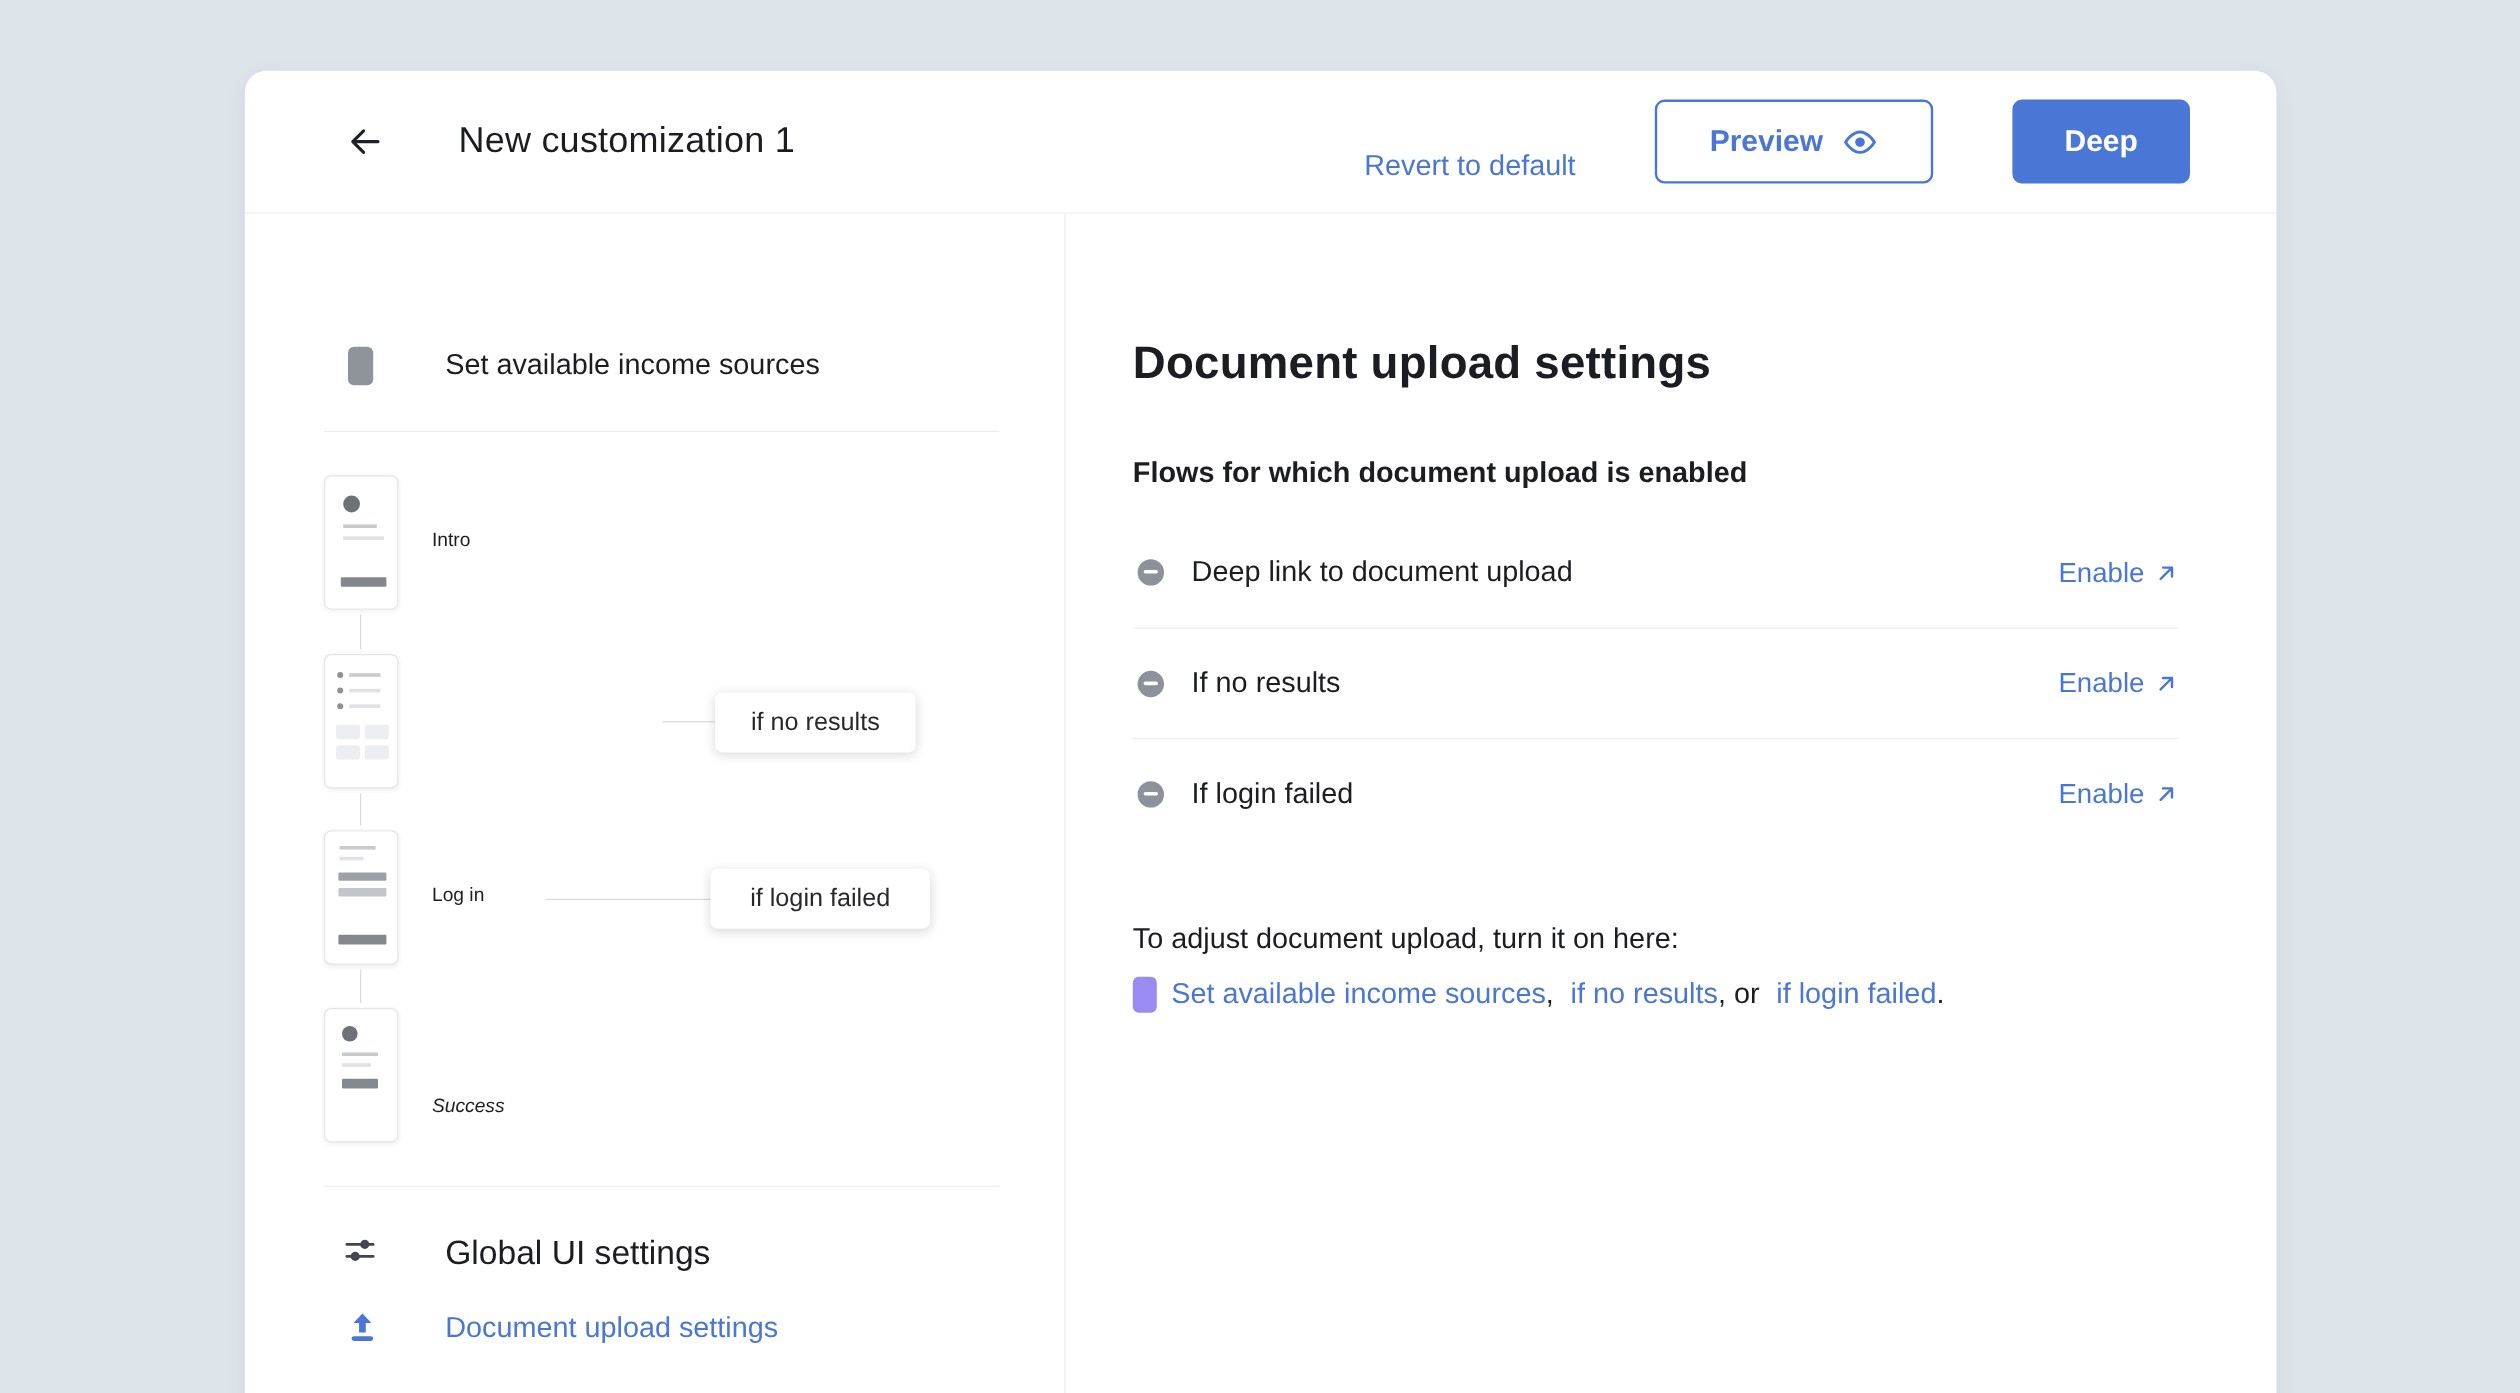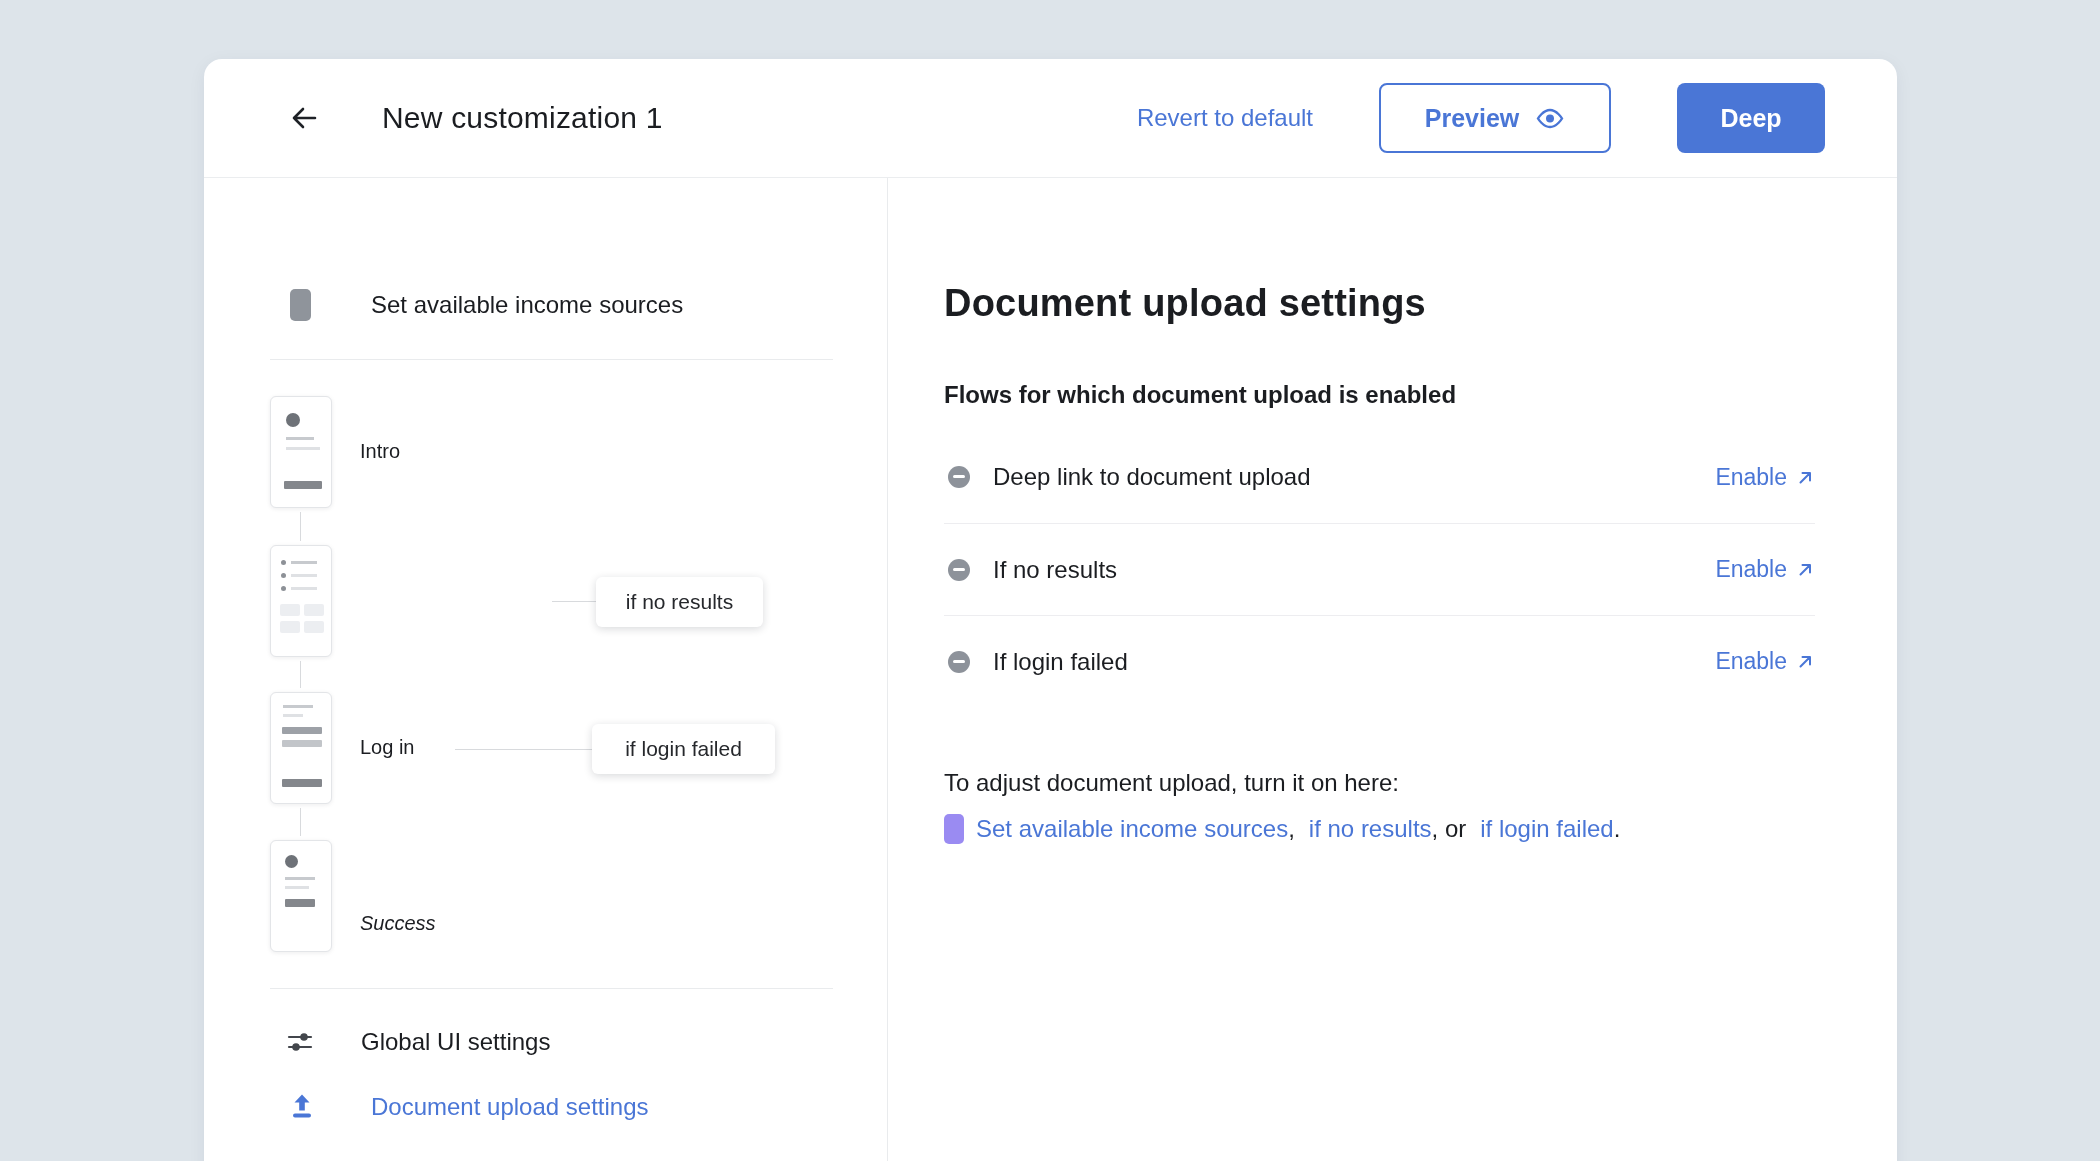--- a/index.html
+++ b/index.html
@@ -14,21 +14,21 @@
   .card {
     position:absolute; left:204px; top:59px; width:1693px; height:1300px;
     background:#fff; border-radius:18px;
     box-shadow:0 4px 18px rgba(30,40,60,.06);
     overflow:hidden;
   }
   
   .header { height:119px; display:flex; align-items:center; padding:0 72px; border-bottom:1px solid #ebedef; }
   .back-btn { width:44px; height:44px; border:none; background:transparent; cursor:pointer; display:flex; align-items:center; justify-content:center; margin-left:6px; }
   .title { font-size:30px; font-weight:400; margin-left:56px; letter-spacing:.2px; }
-  .header-actions { margin-left:auto; display:flex; align-items:center; gap:66px; }
+  .header-actions { margin-left:auto; display:flex; align-items:flex-end; gap:66px; }
   .revert-link { color:#4a76d6; font-size:24px; cursor:pointer; text-decoration:none; }
   .preview-btn { width:232px; height:70px; border:2px solid #4a76d6; border-radius:8px; background:#fff; color:#4a76d6; font-size:25px; font-weight:700; display:flex; align-items:center; justify-content:center; gap:16px; cursor:pointer; font-family:inherit; }
   .save-btn { width:148px; height:70px; border:none; border-radius:8px; background:#4a76d6; color:#fff; font-size:25px; font-weight:700; cursor:pointer; font-family:inherit; }
   
   .content { display:flex; height:calc(100% - 119px); }
   .sidebar { width:684px; border-right:1px solid #e9ebed; position:relative; flex-shrink:0; }
   .main { flex:1; padding:0 82px 0 56px; }
   
   .phone-icon { position:absolute; width:21px; height:32px; background:#8f949b; border-radius:5px; }
   .i-phone-top { left:86px; top:111px; }
@@ -54,31 +54,31 @@
   .t-login .th-l2 { left:12px; top:21px; width:20px; height:3px; background:#dfe1e4; }
   .t-login .th-f1 { left:11px; top:34px; width:40px; height:7px; background:#9da1a7; border-radius:1px; }
   .t-login .th-f2 { left:11px; top:47px; width:40px; height:7px; background:#c2c5c9; border-radius:1px; }
   .t-login .th-bar { left:11px; bottom:16px; width:40px; height:8px; background:#84878c; border-radius:1px; }
   .t-success .th-dot { left:14px; top:14px; width:13px; height:13px; border-radius:50%; background:#6e7278; }
   .t-success .th-l1 { left:14px; top:36px; width:30px; height:3px; background:#c7cace; }
   .t-success .th-l2 { left:14px; top:45px; width:24px; height:3px; background:#dfe1e4; }
   .t-success .th-bar { left:14px; top:58px; width:30px; height:8px; background:#84878c; border-radius:1px; }
   .vline { position:absolute; left:96px; width:1px; background:#d8dadd; }
   .v1 { top:334px; height:29px; } .v2 { top:483px; height:27px; } .v3 { top:630px; height:28px; }
-  .step-label { position:absolute; left:156px; font-size:20px; line-height:28px; cursor:pointer; }
+  .step-label { position:absolute; left:156px; font-size:16px; line-height:28px; cursor:pointer; }
   .lbl-intro { top:259px; } .lbl-select { top:379px; width:200px; line-height:42px; }
   .lbl-login { top:555px; } .lbl-success { top:731px;font-style:italic; }
   .hline { position:absolute; height:1px; background:#d8dadd; }
   .h1 { left:348px; top:423px; width:44px; }
   .h2 { left:251px; top:571px; width:137px; }
   .chip { position:absolute; background:#fff; border-radius:6px; box-shadow:0 2px 9px rgba(20,25,35,.16); font-size:21px; display:flex; align-items:center; justify-content:center; color:#26282c; cursor:pointer; }
   .chip1 { left:392px; top:399px; width:167px; height:50px; }
   .chip2 { left:388px; top:546px; width:183px; height:50px; }
   .icon-sliders { position:absolute; left:82px; top:851px; }
-  .label-global { position:absolute; left:157px; top:850px; font-size:24px; cursor:pointer; }
+  .label-global { position:absolute; left:167px; top:850px; font-size:28px; cursor:pointer; }
   .icon-upload { position:absolute; left:84px; top:914px; }
   .label-doc { position:absolute; left:167px; top:915px; font-size:24px; font-weight:500; color:#4a76d6; cursor:pointer; }
   
   .main-title { margin-top:104px; font-size:38px; font-weight:700; letter-spacing:.2px; }
   .section-heading { margin-top:56px; font-size:24px; font-weight:700; }
   .flow-rows { margin-top:22px; }
   .flow-row { display:flex; align-items:center; height:92px; }
   .flow-row + .flow-row { border-top:1px solid #ededf0; }
   .minus-icon { width:22px; height:22px; border-radius:50%; background:#8d929a; position:relative; margin-left:4px; margin-right:23px; flex-shrink:0; }
   .minus-icon::after { content:""; position:absolute; left:5px; top:9px; width:12px; height:3px; background:#fff; border-radius:2px; }

